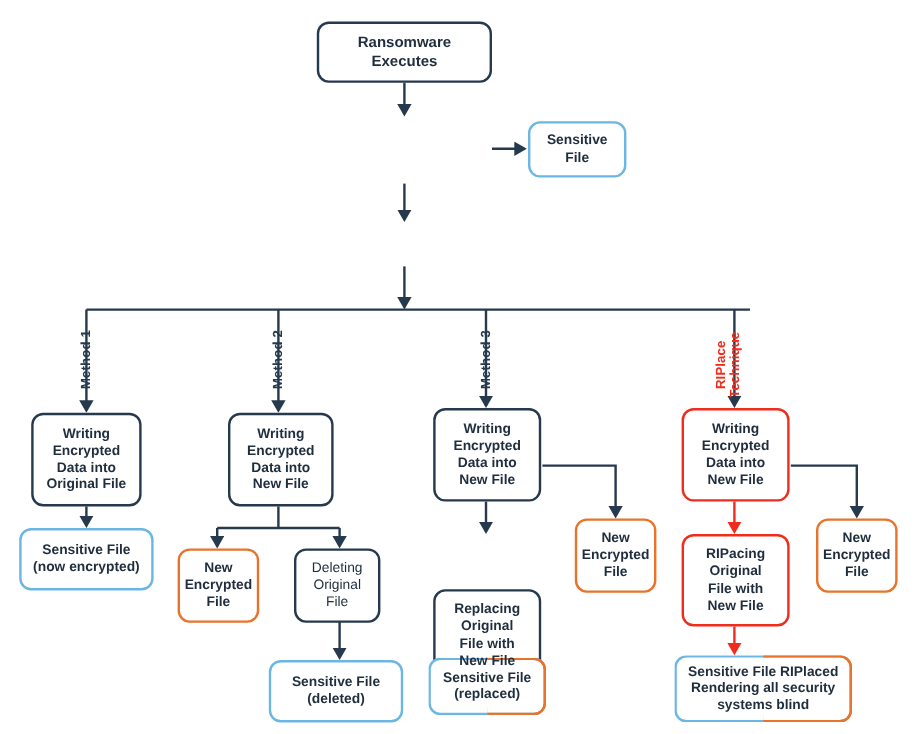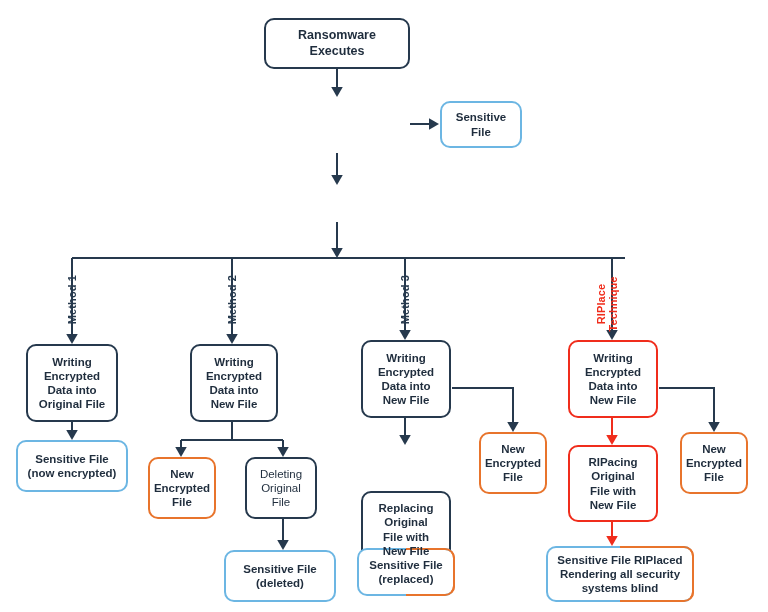--- a/index.html
+++ b/index.html
@@ -220,20 +220,20 @@
     <span class="label">New
 Encrypted
 File</span>
   </div>
   <div class="node red" style="left:568px; top:445px; width:90px; height:77px; font-size:11.5px; font-weight:600;">
     <span class="label">RIPacing
 Original
 File with
 New File</span>
   </div>
-  <div class="node split" style="left:546px; top:546px; width:148px; height:56px; font-size:11.5px; font-weight:600;">
+  <div class="node split" style="left:562px; top:546px; width:148px; height:56px; font-size:11.5px; font-weight:600;">
     <span class="label">Sensitive File RIPlaced
 Rendering all security
 systems blind</span>
     <span class="split-overlay"></span>
   </div>
 
 </div>
 
 </body></html>

